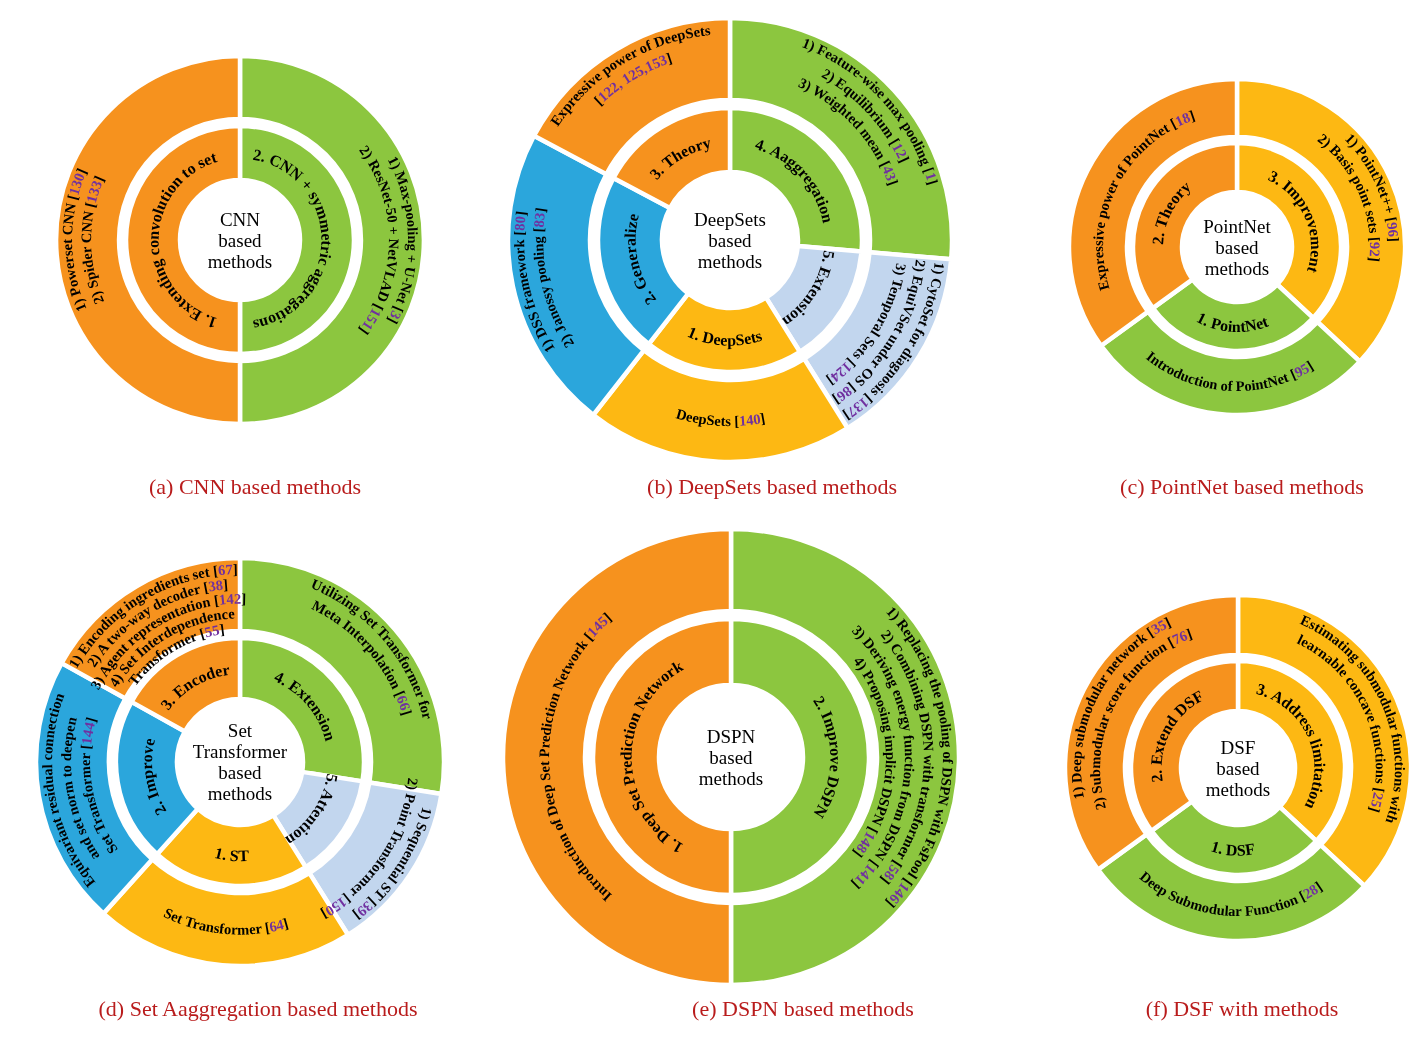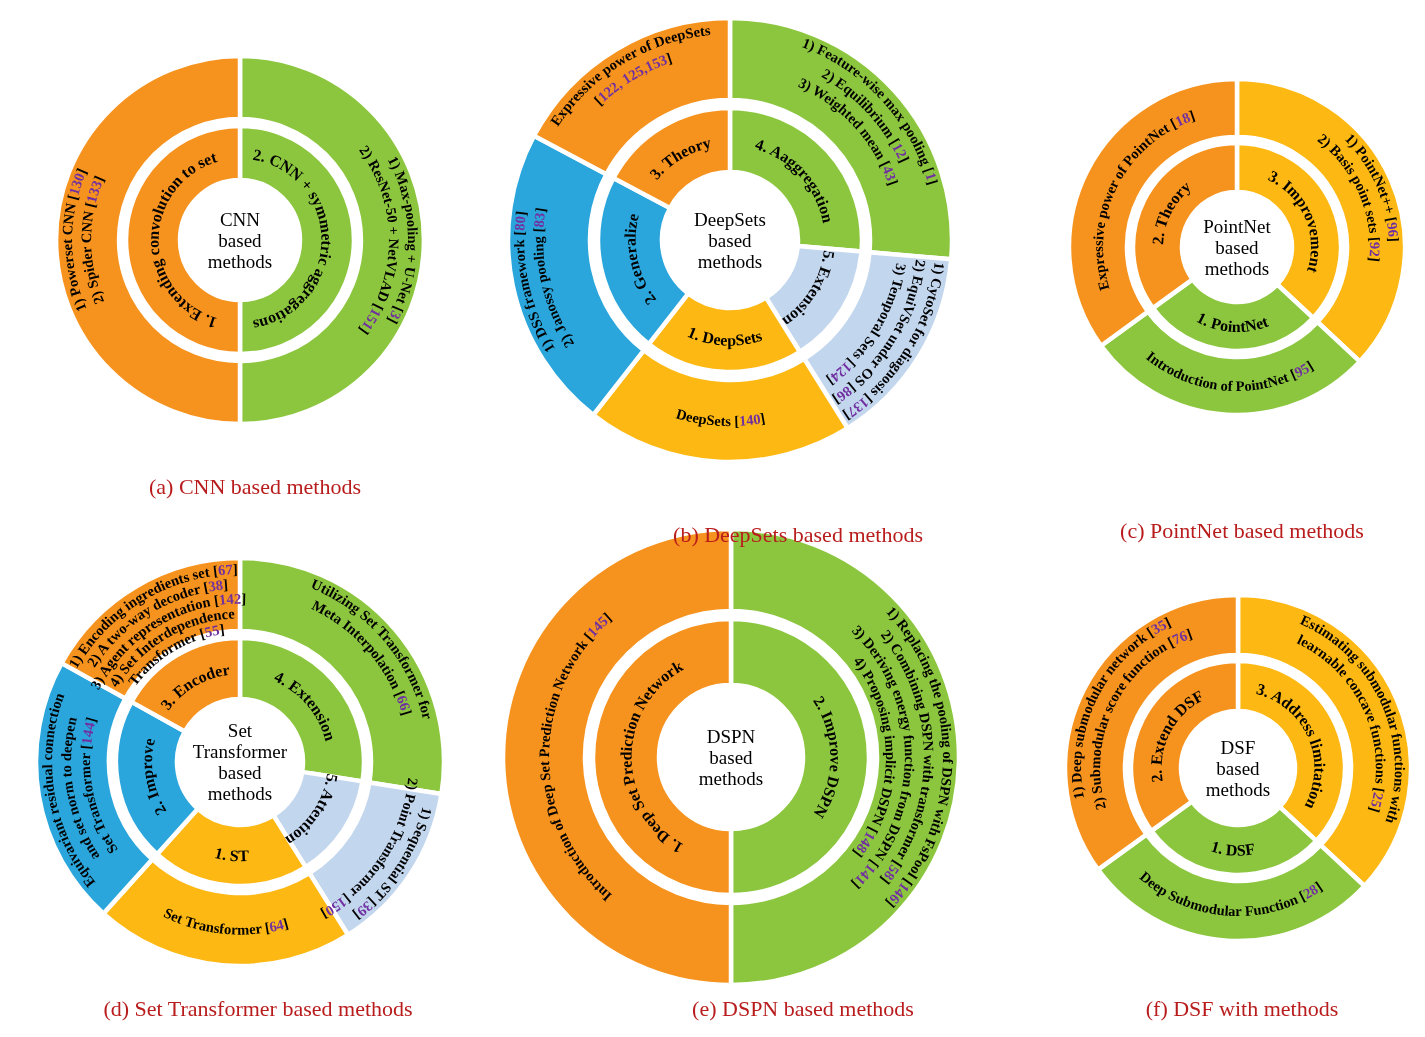--- a/index.html
+++ b/index.html
@@ -2,22 +2,22 @@
 <html><head>
 <meta charset="utf-8">
 <style>
   html,body{margin:0;padding:0;background:#ffffff;}
   #canvas{position:relative;width:1425px;height:1037px;background:#ffffff;overflow:hidden;
           font-family:"Liberation Serif","DejaVu Serif",serif;}
   #figure-svg{position:absolute;left:0;top:0;}
   .caption{position:absolute;transform:translateX(-50%);white-space:nowrap;
            font-size:22px;color:#b91c1c;}
   #cap-a{left:255px;top:474px;}
-  #cap-b{left:798px;top:474px;margin-top:48px;}
-  #cap-c{left:1242px;top:474px;margin-top:44px;}
+  #cap-b{left:772px;top:474px;}
+  #cap-c{left:1242px;top:474px;}
   #cap-d{left:258px;top:996px;}
   #cap-e{left:803px;top:996px;}
   #cap-f{left:1242px;top:996px;}
   text{fill:#000;}
   .ring-text{font-family:"Liberation Serif","DejaVu Serif",serif;font-weight:bold;}
   .hub-text{font-family:"Liberation Serif","DejaVu Serif",serif;font-weight:normal;}
 </style>
 </head>
 <body>
 
@@ -332,16 +332,16 @@
         <defs>
           <path id="p5_61" d="M1160.87 882.35A137.925 137.925 0 0 1 1285.17 638.39" fill="none"></path>
         </defs>
         <text class="ring-text" font-size="14.5"><textPath href="#p5_61" startOffset="50%" text-anchor="middle">2) Submodular score function [<tspan fill="#7030A0">76</tspan>]</textPath></text>
         <text class="hub-text" font-size="19" text-anchor="middle"><tspan x="1238" y="753.5">DSF</tspan><tspan x="1238" y="774.5">based</tspan><tspan x="1238" y="795.5">methods</tspan></text>
       </g>
     </svg>
   <div class="caption" id="cap-a">(a) CNN based methods</div>
   <div class="caption" id="cap-b">(b) DeepSets based methods</div>
   <div class="caption" id="cap-c">(c) PointNet based methods</div>
-  <div class="caption" id="cap-d">(d) Set Transformer based methods</div>
+  <div class="caption" id="cap-d">(d) Set Aaggregation based methods</div>
   <div class="caption" id="cap-e">(e) DSPN based methods</div>
   <div class="caption" id="cap-f">(f) DSF with methods</div>
 </div>
 
 </body></html>

